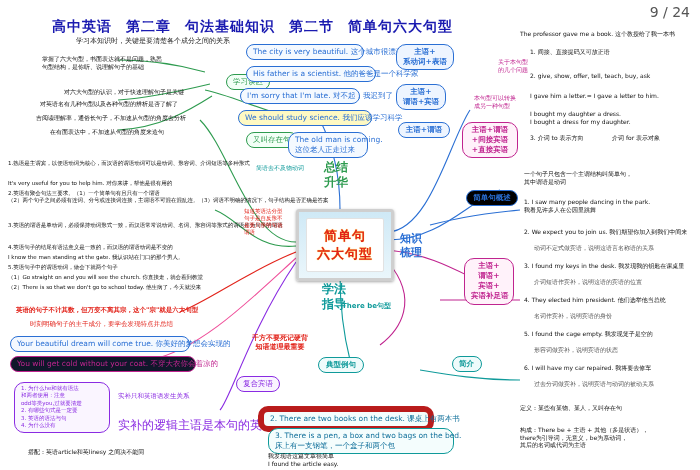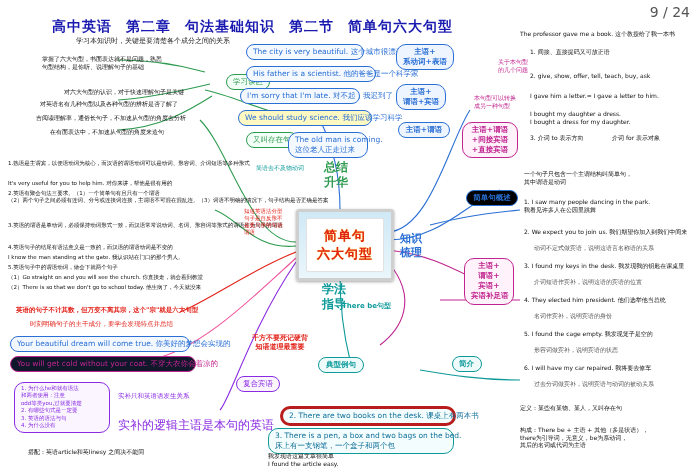--- a/index.html
+++ b/index.html
@@ -201,19 +201,19 @@
   <div class="node" style="left:452px;top:356px;width:30px;text-align:left;border:1px solid #0f9a9a;color:#0f9a9a;background:#effbfb;font-weight:bold;">简介</div>
 
   <div class="t" style="left:520px;top:404px;width:176px;font-size:6px;color:#111;">定义：某些有某物、某人，又叫存在句</div>
   <div class="t" style="left:520px;top:426px;width:176px;font-size:6px;color:#111;">构成：There be + 主语 + 其他（多是状语），
 there为引导词，无意义，be为系动词，
 其后的名词或代词为主语</div>
 
   <div class="t" style="left:342px;top:302px;width:64px;font-size:7px;font-weight:bold;color:#0f9a9a;">There be句型</div>
   <div class="node" style="left:318px;top:350px;width:46px;text-align:center;border:1px solid #0f9a9a;color:#0f9a9a;background:#effbfb;font-weight:bold;margin-top:7px;">典型例句</div>
 
-  <div class="node" style="left:280px;top:406px;width:176px;border:3px solid #b91c1c;color:#0f6f9a;background:#f4fdfd;">2. There are two books on the desk. 课桌上有两本书</div>
+  <div class="node" style="left:258px;top:406px;width:176px;border:6px solid #b91c1c;color:#0f6f9a;background:#f4fdfd;">2. There are two books on the desk. 课桌上有两本书</div>
   <div class="node" style="left:268px;top:428px;width:186px;border:1px solid #0f9a9a;color:#0f6f9a;background:#f4fdfd;">3. There is a pen, a box and two bags on the bed.
 床上有一支钢笔，一个盒子和两个包</div>
   <div class="t" style="left:268px;top:452px;width:190px;font-size:6px;color:#111;">我发现语这篇文章很简单
 I found the article easy.</div>
 
 </div>
 
 </body></html>

